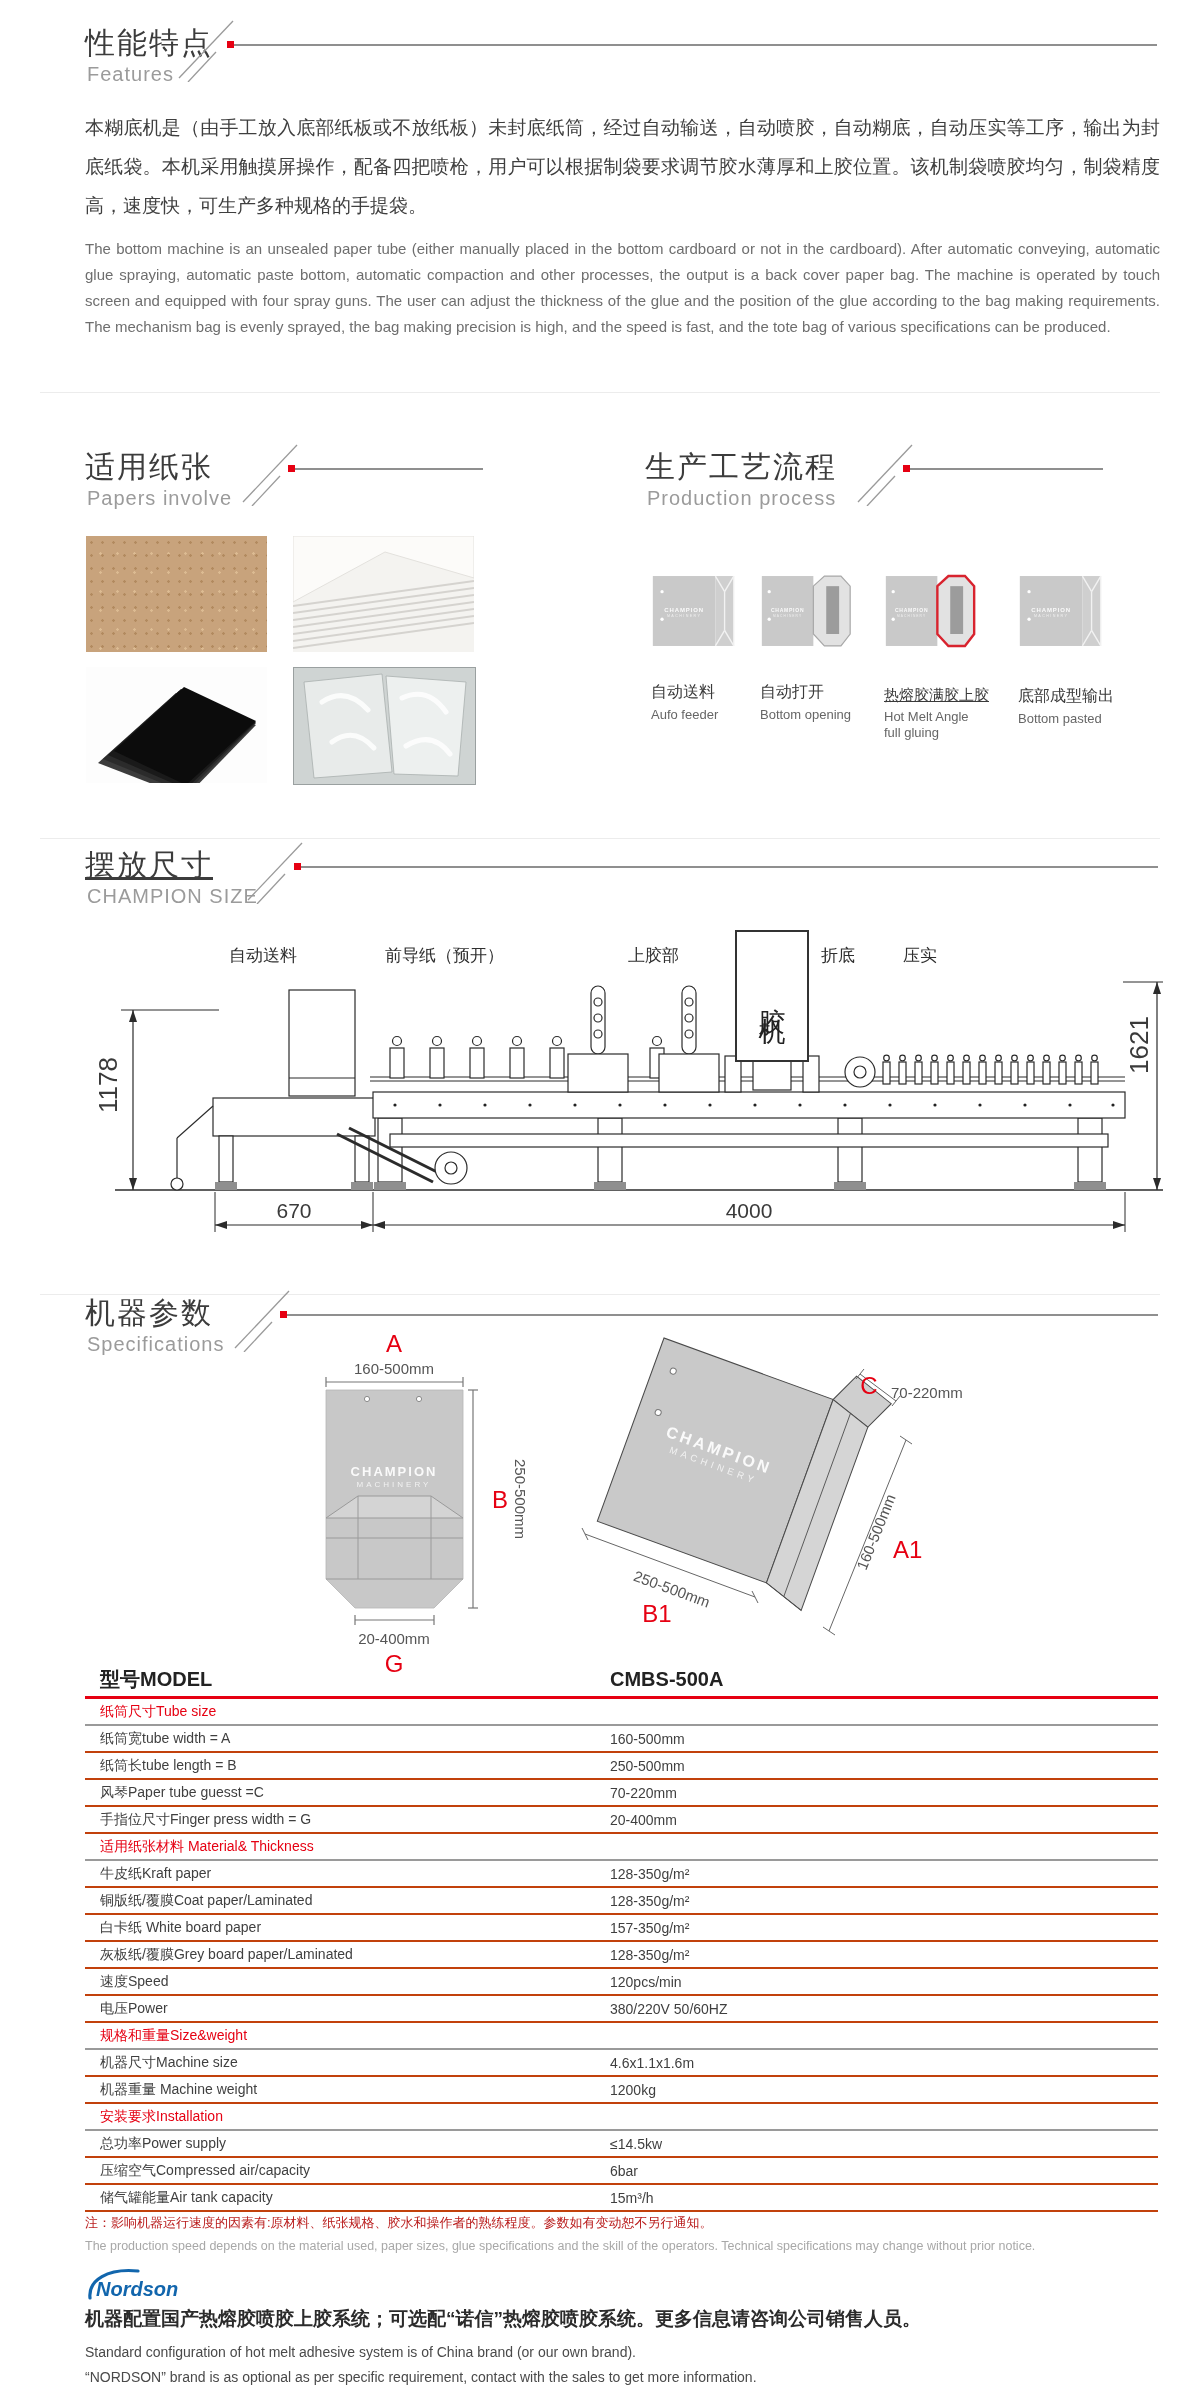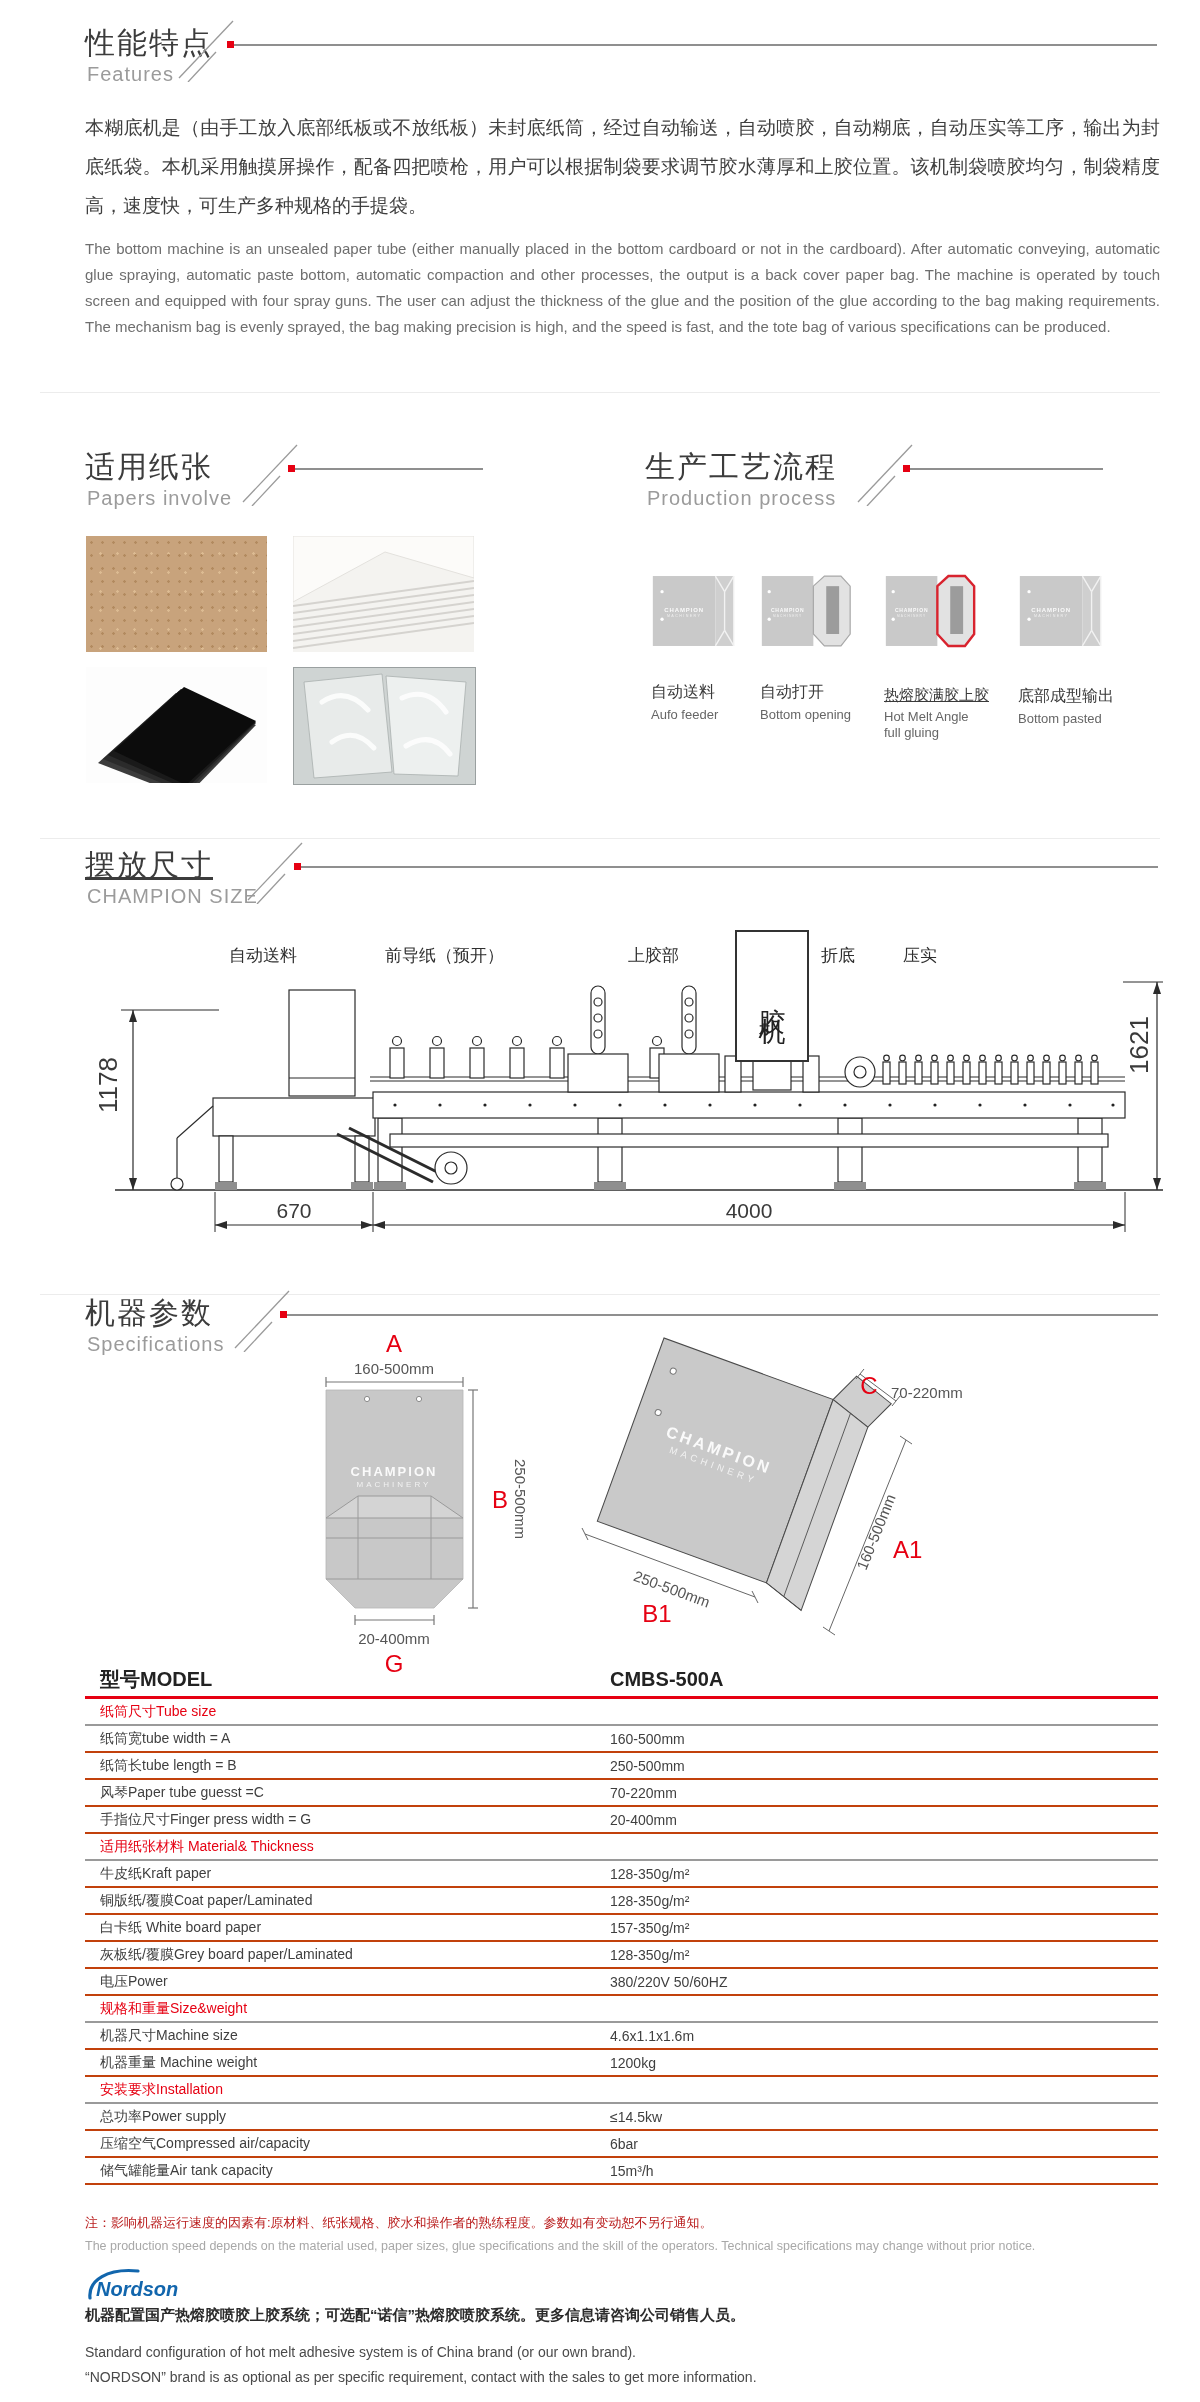--- a/index.html
+++ b/index.html
@@ -28,21 +28,21 @@
   .dimnum{font-size:26px;color:#3a3a3a;transform:rotate(-90deg);transform-origin:0 0;text-align:center;}
   .spec-table{left:85px;top:1662px;width:1073px;}
   .model-row{display:flex;height:34px;align-items:center;font-weight:bold;font-size:20px;color:#222;}
   .model-row .lab{width:510px;padding-left:15px;}
   .red-line{height:3px;background:var(--accent);}
   .trow{display:flex;height:25px;align-items:center;border-bottom:2px solid #c2410c;font-size:14px;color:#3f3f3f;}
   .trow .lab{width:510px;padding-left:15px;}
   .trow.sect{color:var(--accent);border-bottom-color:#9a9a9a;}
   .note-zh{font-size:13px;color:#b91c1c;}
   .note-en{font-size:12.5px;color:#a8a8a8;line-height:17px;width:1075px;}
-  .glue-zh{font-size:15px;color:#2b2b2b;font-weight:600;}
+  .glue-zh{font-size:19px;color:#2b2b2b;font-weight:600;}
   .foot-en{font-size:14px;color:#4a4a4a;}
   svg text{font-family:"Liberation Sans","DejaVu Sans",sans-serif;}
 </style>
 </head>
 <body>
 
 <div id="page">
 
   <div class="abs sec-zh" style="left:85px;top:26px;">性能特点</div>
   <div class="abs sec-en" style="left:87px;top:62px;">Features</div>
@@ -470,20 +470,24 @@
       </div>
     <div class="trow">
         <div class="lab">白卡纸 White board paper</div>
         <div>157-350g/m²</div>
       </div>
     <div class="trow">
         <div class="lab">灰板纸/覆膜Grey board paper/Laminated</div>
         <div>128-350g/m²</div>
       </div>
     <div class="trow">
+        <div class="lab">速度Speed</div>
+        <div>120pcs/min</div>
+      </div>
+    <div class="trow">
         <div class="lab">电压Power</div>
         <div>380/220V 50/60HZ</div>
       </div>
     <div class="trow sect">
         <div class="lab">规格和重量Size&amp;weight</div>
       </div>
     <div class="trow">
         <div class="lab">机器尺寸Machine size</div>
         <div>4.6x1.1x1.6m</div>
       </div>

